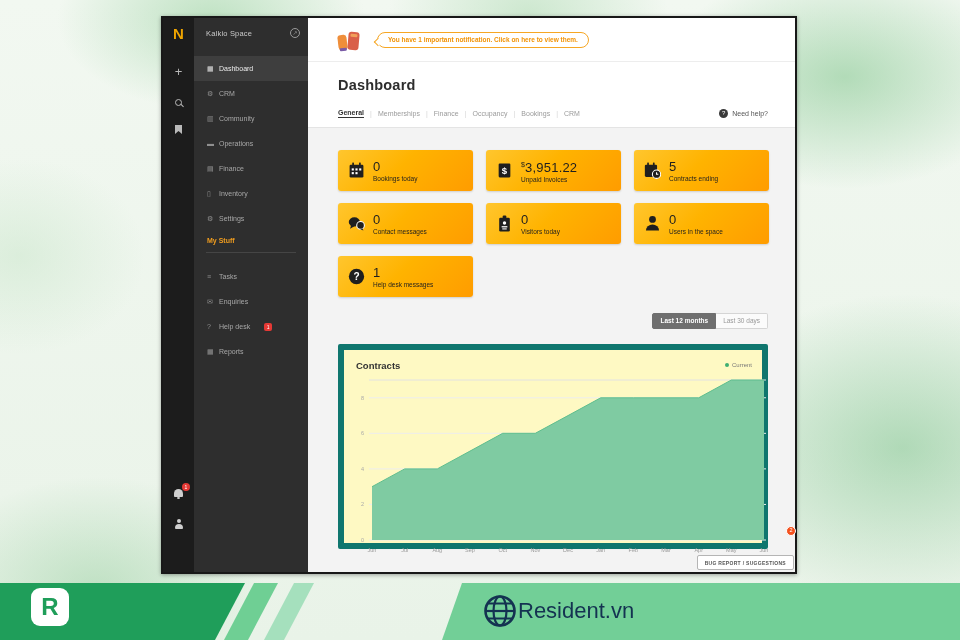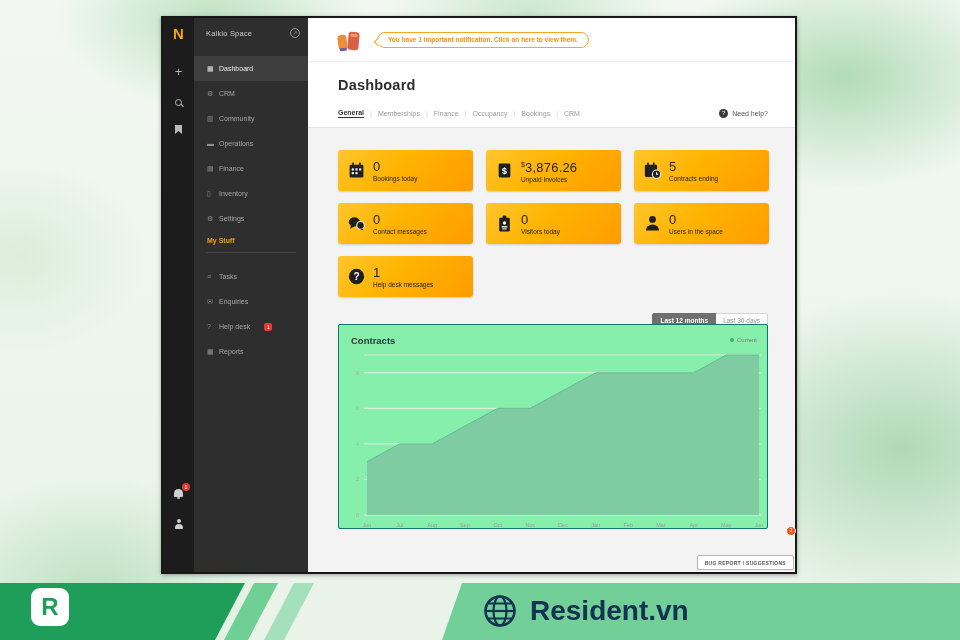--- a/index.html
+++ b/index.html
@@ -89,22 +89,22 @@
   .card .cval { font-size:13px; line-height:13px; letter-spacing:.2px; }
   .card .cval sup { font-size:7px; }
   .card .clab { font-size:6.5px; margin-top:2px; }
   
   .range { position:absolute; top:185px; right:27px; display:flex; height:16px; font-size:6.5px; }
   .range .r-act { background:#6f6f6f; color:#fff; border:1px solid #6f6f6f; border-radius:2px 0 0 2px;
                   padding:0 7px; line-height:14px; font-weight:bold; cursor:pointer; }
   .range .r-in { background:#fbfbfb; color:#999; border:1px solid #d5d5d5; border-left:none;
                  border-radius:0 2px 2px 0; padding:0 7px; line-height:14px; cursor:pointer; }
   
-  .chart-card { position:absolute; left:30px; top:196px; width:430px; height:205px; background:#86efac;
-                border:1px solid #0f766e; border-radius:2px; }
+  .chart-card { position:absolute; left:30px; top:216px; width:430px; height:205px; background:#fef9c3;
+                border:6px solid #0f766e; border-radius:2px; }
   .chart-title { position:absolute; left:12px; top:10px; font-size:9.5px; font-weight:bold; color:#333; }
   .legend { position:absolute; right:10px; top:12px; display:flex; align-items:center; font-size:6px; color:#777; }
   .legend .dot { width:4px; height:4px; border-radius:50%; background:#3faf72; margin-right:3px; }
   .chart-card svg { position:absolute; left:0; top:0; }
   .av-wrap { position:absolute; left:455px; top:400px; width:31px; height:31px; }
   .av-badge { position:absolute; top:-2px; right:-2px; width:10px; height:10px; border-radius:50%;
               background:#f4511e; border:1.5px solid #fff; color:#fff; font-size:5.5px; line-height:7px; text-align:center; }
   .bug-btn { position:absolute; right:1px; bottom:2px; background:#fff; border:1px solid #b5b5b5; border-radius:2px;
              font-size:5px; font-weight:bold; color:#555; letter-spacing:.3px; padding:3.5px 7px; cursor:pointer; }
   
@@ -113,21 +113,21 @@
   .f-s1 { position:absolute; inset:0; background:#6fcf94; clip-path:polygon(254px 0,278px 0,248px 100%,224px 100%); }
   .f-s2 { position:absolute; inset:0; background:#a5e0bd; clip-path:polygon(294px 0,314px 0,284px 100%,264px 100%); }
   .f-right { position:absolute; inset:0; background:#72cf97; clip-path:polygon(462px 0,100% 0,100% 100%,442px 100%); }
   .f-logo { position:absolute; left:31px; top:5px; width:38px; height:38px; background:#fff; border-radius:9px;
             display:flex; align-items:center; justify-content:center; }
   .f-logo span { color:#1f9e5a; font-size:24px; font-weight:bold; }
   .f-brand { position:absolute; left:80px; top:14px; color:#fff; font-size:21px; font-weight:bold; letter-spacing:2.5px; }
   .f-item { position:absolute; display:flex; align-items:center; color:#143251; }
   .f-site { left:482px; top:10px; }
   .f-phone { left:712px; top:8px; }
-  .f-text { font-size:28px; font-weight:bold; margin-left:12px; }
+  .f-text { font-size:22px; font-weight:normal; }
 </style>
 </head>
 <body>
 
 <div class="stage">
 
   <div class="app">
 
     <div class="rail">
       <div class="logo">N</div>
@@ -246,21 +246,21 @@
               <div class="cval">0</div>
             <div class="clab">Bookings today</div>
             </div>
         </div>
         <div class="card" style="left:178px; top:22px;">
           <svg class="cic" viewBox="0 0 16 16">
             <rect x="2.5" y="1.5" width="11" height="13" rx="1" fill="#1f1f1f"></rect>
             <text x="8" y="11.5" text-anchor="middle" font-size="9" font-weight="bold" fill="#fff" font-family="Liberation Sans, sans-serif">$</text>
           </svg>
           <div class="ctxt">
-              <div class="cval"><sup>$</sup><span>3,876.26</span></div>
+              <div class="cval"><sup>$</sup><span>3,951.22</span></div>
             <div class="clab">Unpaid Invoices</div>
             </div>
         </div>
         <div class="card" style="left:326px; top:22px;">
           <svg class="cic" viewBox="0 0 16 16">
             <rect x="3" y="0.5" width="1.6" height="3" rx=".5" fill="#1f1f1f"></rect>
               <rect x="8.4" y="0.5" width="1.6" height="3" rx=".5" fill="#1f1f1f"></rect>
             <rect x="0.8" y="2.5" width="11.5" height="11.5" rx="1.2" fill="#1f1f1f"></rect>
             <circle cx="11.8" cy="11.5" r="3.9" fill="#1f1f1f" stroke="#fff" stroke-width="1"></circle>
             <path d="M11.8 9.6 v2 h1.7" stroke="#fff" stroke-width="1" fill="none"></path>

